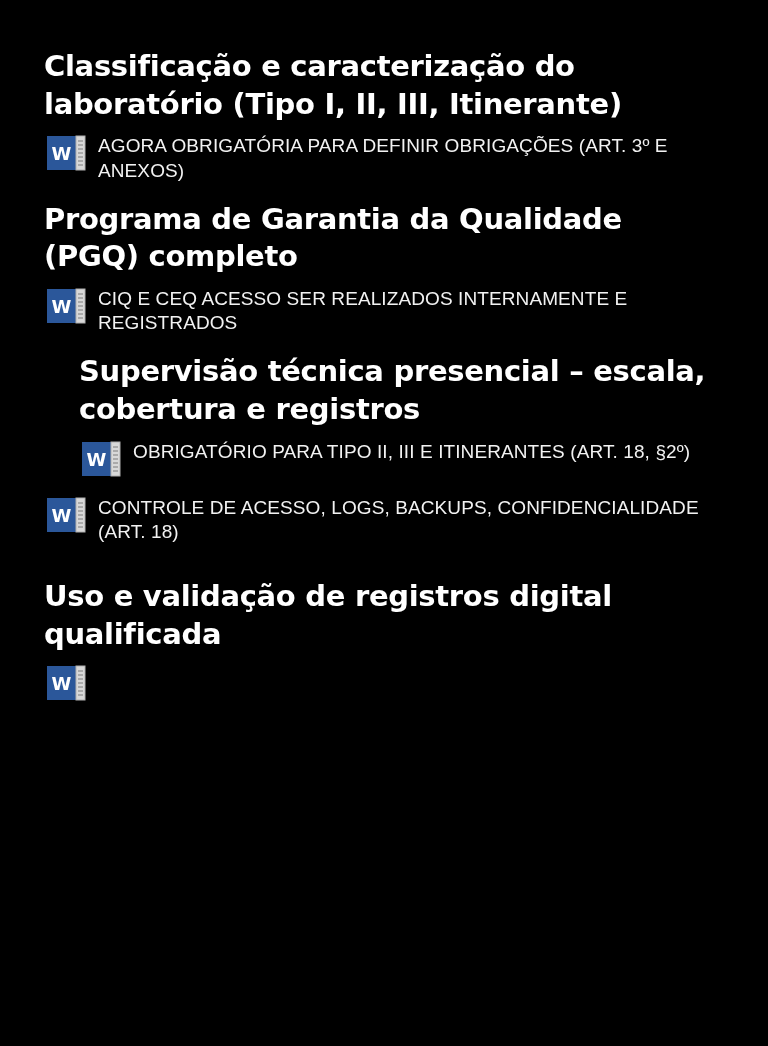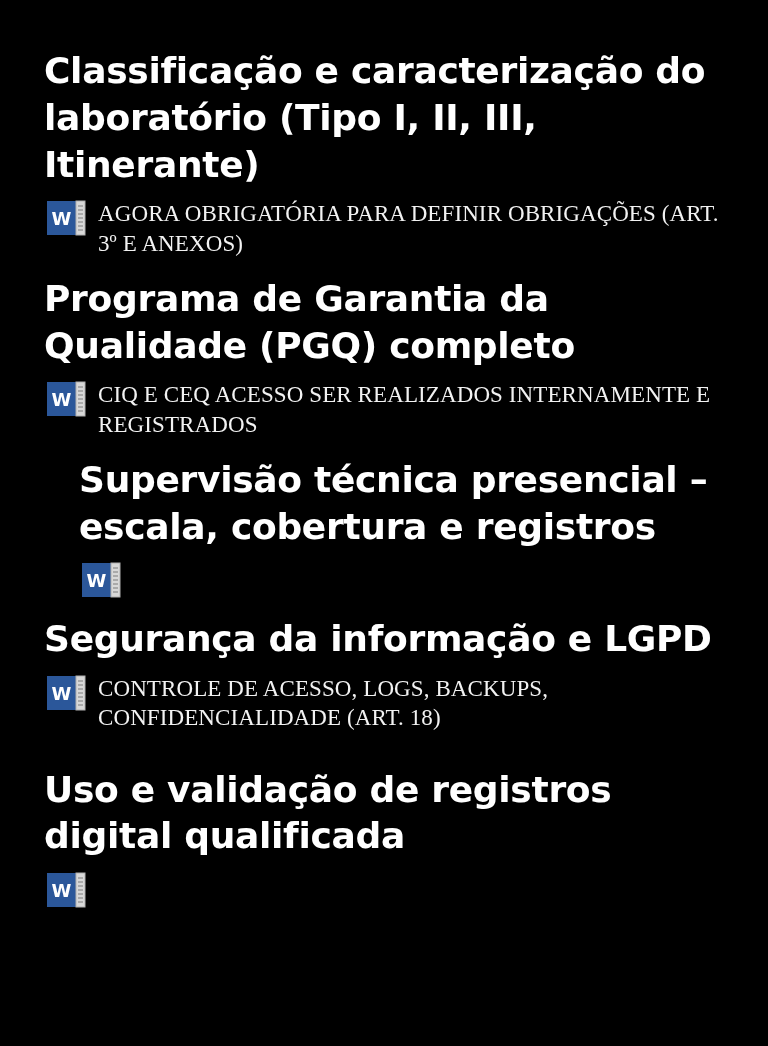--- a/index.html
+++ b/index.html
@@ -20,21 +20,21 @@
     height: 1046px;
     box-sizing: border-box;
     padding: 44px 30px 0 44px;
   }
   .section {
     margin-bottom: 6px;
   }
   .heading {
     font-family: "DejaVu Sans", sans-serif;
     font-weight: 700;
-    font-size: 36px;
+    font-size: 29px;
     line-height: 1.30;
     letter-spacing: -0.3px;
     color: #ffffff;
     margin: 0 0 4px 0;
     max-width: 680px;
   }
   .bullet-row {
     display: flex;
     align-items: flex-start;
     margin: 10px 0 18px 0;
@@ -43,23 +43,23 @@
     flex: 0 0 auto;
     width: 40px;
     height: 36px;
     margin: 2px 12px 0 2px;
     position: relative;
   }
   .word-icon svg {
     display: block;
   }
   .bullet-text {
-    font-family: Liberation Serif, serif;
+    font-family: Liberation Sans, sans-serif;
     font-weight: 400;
-    font-size: 23px;
+    font-size: 19px;
     line-height: 1.27;
     color: #f2f2f2;
     letter-spacing: 0.1px;
     max-width: 660px;
     padding-top: 1px;
   }
   
   .sec-0 { margin-top: 4px; }
   .sec-1 { margin-top: 8px; }
   .sec-2 { margin-top: 4px; margin-left: 35px; }
@@ -108,25 +108,25 @@
     <div class="bullet-row">
       <span class="word-icon">
         <svg width="40" height="36" viewBox="0 0 40 36" xmlns="http://www.w3.org/2000/svg">
           <rect x="1" y="1" width="29" height="34" fill="#2b579a"></rect>
           <rect x="30" y="1" width="9" height="34" fill="#d8d8d8"></rect>
           <rect x="30" y="1" width="9" height="34" fill="none" stroke="#b0b0b0" stroke-width="1"></rect>
           <path d="M32 6 h5 M32 10 h5 M32 14 h5 M32 18 h5 M32 22 h5 M32 26 h5 M32 30 h5" stroke="#9a9a9a" stroke-width="1.4"></path>
           <text x="15.5" y="25" font-family="DejaVu Sans, sans-serif" font-size="18" font-weight="700" fill="#ffffff" text-anchor="middle">W</text>
         </svg>
       </span>
+      <span class="bullet-text">OBRIGATÓRIO PARA TIPO II, III E ITINERANTES (ART. 18, §2º)</span>
     </div>
   </div>
 
   <div class="section sec-3">
-    <h2 class="heading">Segurança da informação e LGPD</h2>
     <div class="bullet-row">
       <span class="word-icon">
         <svg width="40" height="36" viewBox="0 0 40 36" xmlns="http://www.w3.org/2000/svg">
           <rect x="1" y="1" width="29" height="34" fill="#2b579a"></rect>
           <rect x="30" y="1" width="9" height="34" fill="#d8d8d8"></rect>
           <rect x="30" y="1" width="9" height="34" fill="none" stroke="#b0b0b0" stroke-width="1"></rect>
           <path d="M32 6 h5 M32 10 h5 M32 14 h5 M32 18 h5 M32 22 h5 M32 26 h5 M32 30 h5" stroke="#9a9a9a" stroke-width="1.4"></path>
           <text x="15.5" y="25" font-family="DejaVu Sans, sans-serif" font-size="18" font-weight="700" fill="#ffffff" text-anchor="middle">W</text>
         </svg>
       </span>

